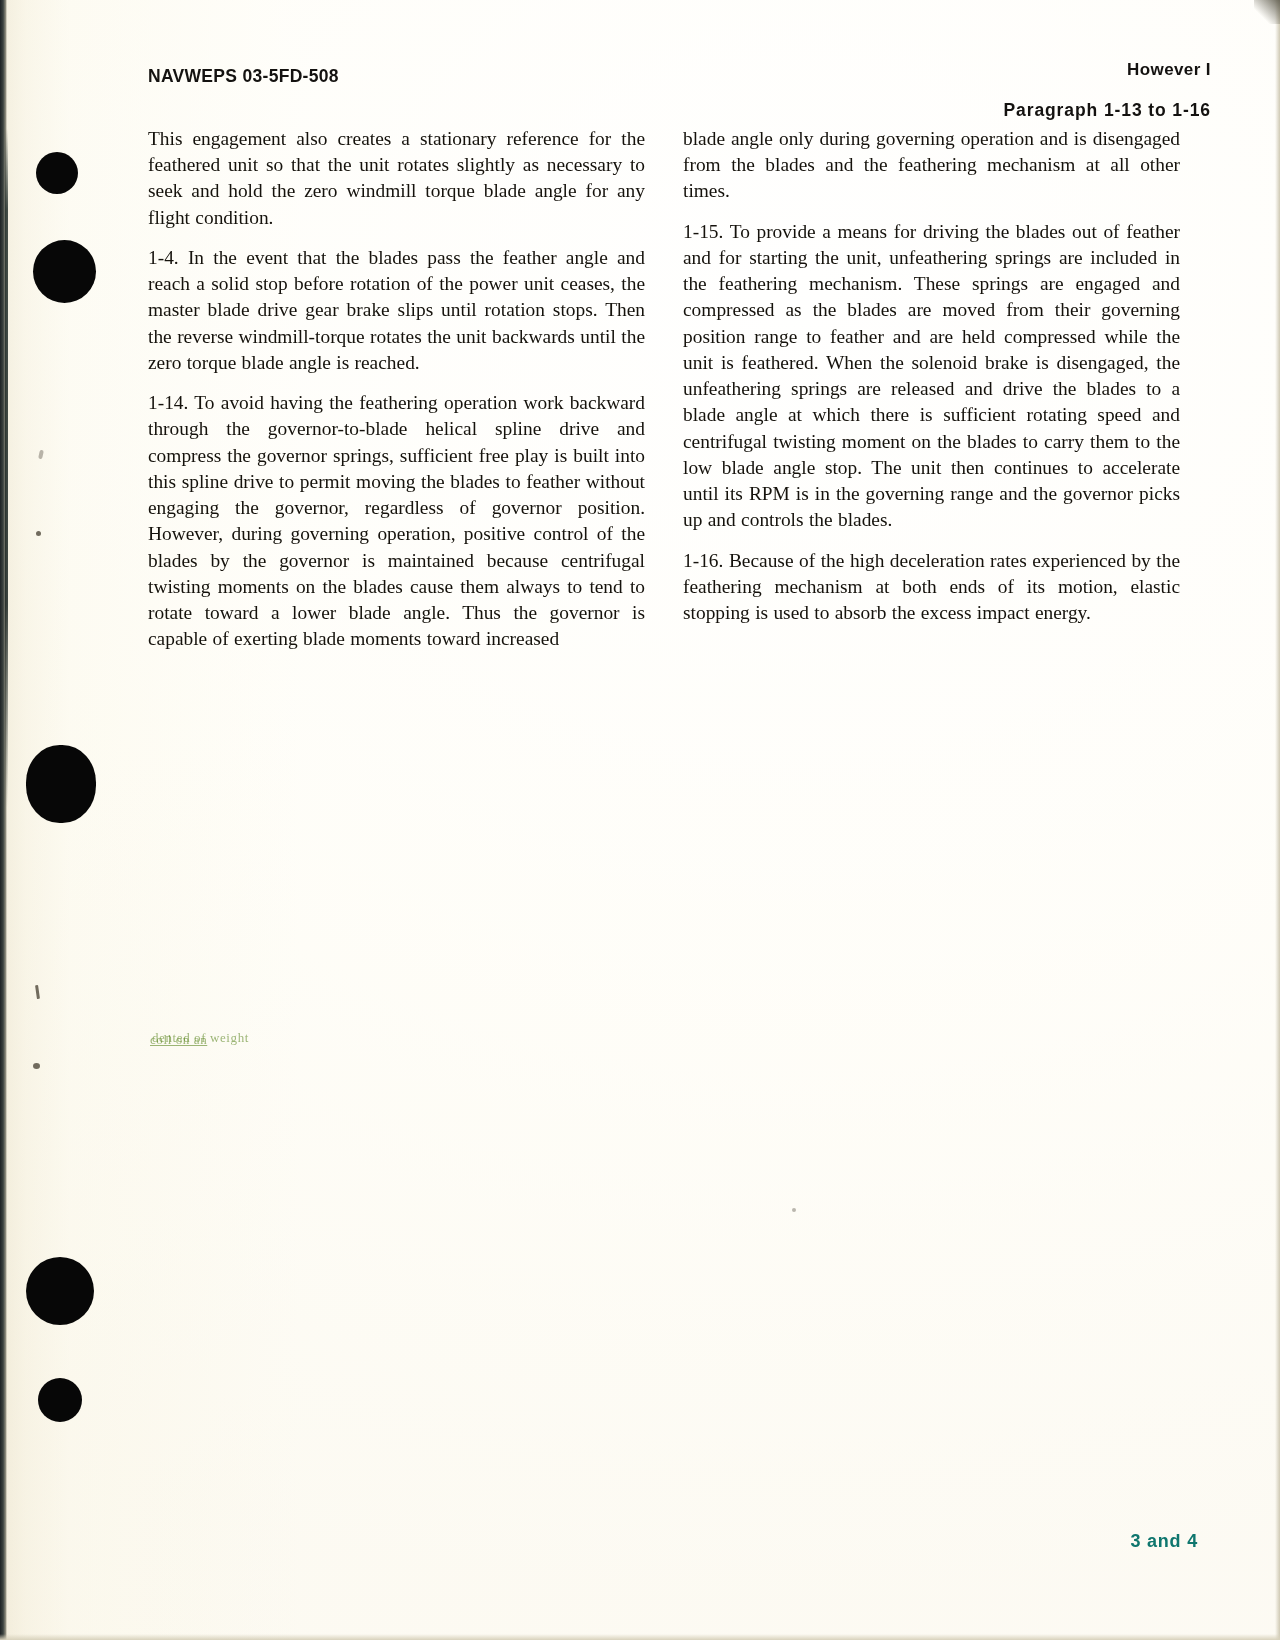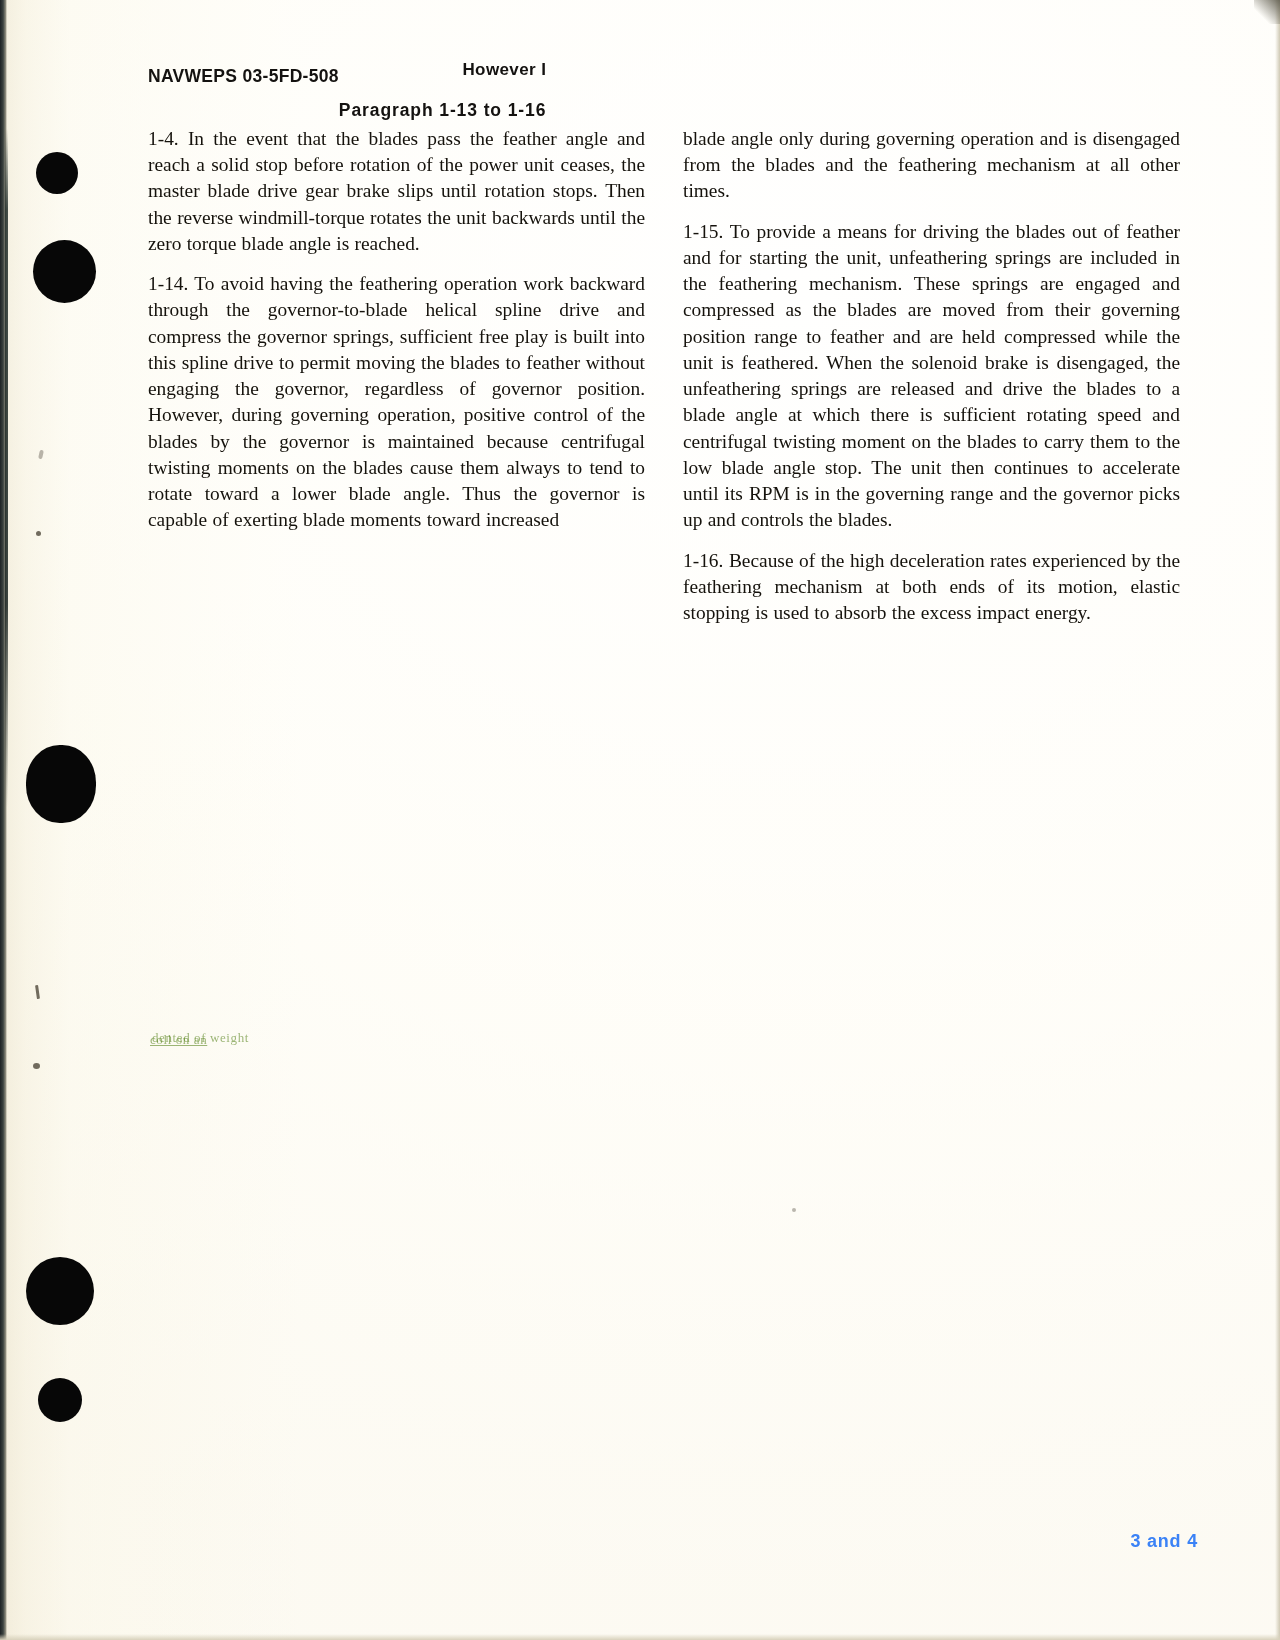--- a/index.html
+++ b/index.html
@@ -90,20 +90,21 @@
     white-space: nowrap;
   }
 
   
   .header {
     position: absolute;
     left: 148px;
     right: 69px;
     top: 58px;
     display: flex;
+    justify-content: space-between;
     align-items: flex-start;
   }
   .header-left,
   .header-right {
     font-family: "Liberation Sans", sans-serif;
     font-weight: bold;
     color: #141210;
   }
   .doc-number {
     font-size: 17.5px;
@@ -141,21 +142,21 @@
 
   
   .footer {
     position: absolute;
     right: 82px;
     bottom: 88px;
     font-family: "Liberation Sans", sans-serif;
     font-weight: bold;
     font-size: 18px;
     letter-spacing: .8px;
-    color: #3b82f6;
+    color: #0f766e;
   }
 </style>
 </head>
 <body>
 
 <div class="page">
 
   <div class="paper-tint"></div>
 
   <div class="scan-edge-left"></div>
@@ -185,20 +186,21 @@
     </div>
     <div class="header-right">
       <div class="section-label">However I</div>
       <div class="paragraph-range">Paragraph 1-13 to 1-16</div>
     </div>
   </div>
 
   <div class="columns">
 
     <div class="column">
+      <p class="para">This engagement also creates a stationary reference for the feathered unit so that the unit rotates slightly as necessary to seek and hold the zero windmill torque blade angle for any flight condition.</p>
       <p class="para">1-4. In the event that the blades pass the feather angle and reach a solid stop before rotation of the power unit ceases, the master blade drive gear brake slips until rotation stops. Then the reverse windmill-torque rotates the unit backwards until the zero torque blade angle is reached.</p>
       <p class="para">1-14. To avoid having the feathering operation work backward through the governor-to-blade helical spline drive and compress the governor springs, sufficient free play is built into this spline drive to permit moving the blades to feather without engaging the governor, regardless of governor position. However, during governing operation, positive control of the blades by the governor is maintained because centrifugal twisting moments on the blades cause them always to tend to rotate toward a lower blade angle. Thus the governor is capable of exerting blade moments toward increased</p>
     </div>
 
     <div class="column">
       <p class="para">blade angle only during governing operation and is disengaged from the blades and the feathering mechanism at all other times.</p>
       <p class="para">1-15. To provide a means for driving the blades out of feather and for starting the unit, unfeathering springs are included in the feathering mechanism. These springs are engaged and compressed as the blades are moved from their governing position range to feather and are held compressed while the unit is feathered. When the solenoid brake is disengaged, the unfeathering springs are released and drive the blades to a blade angle at which there is sufficient rotating speed and centrifugal twisting moment on the blades to carry them to the low blade angle stop. The unit then continues to accelerate until its RPM is in the governing range and the governor picks up and controls the blades.</p>
       <p class="para">1-16. Because of the high deceleration rates experienced by the feathering mechanism at both ends of its motion, elastic stopping is used to absorb the excess impact energy.</p>
     </div>
 

